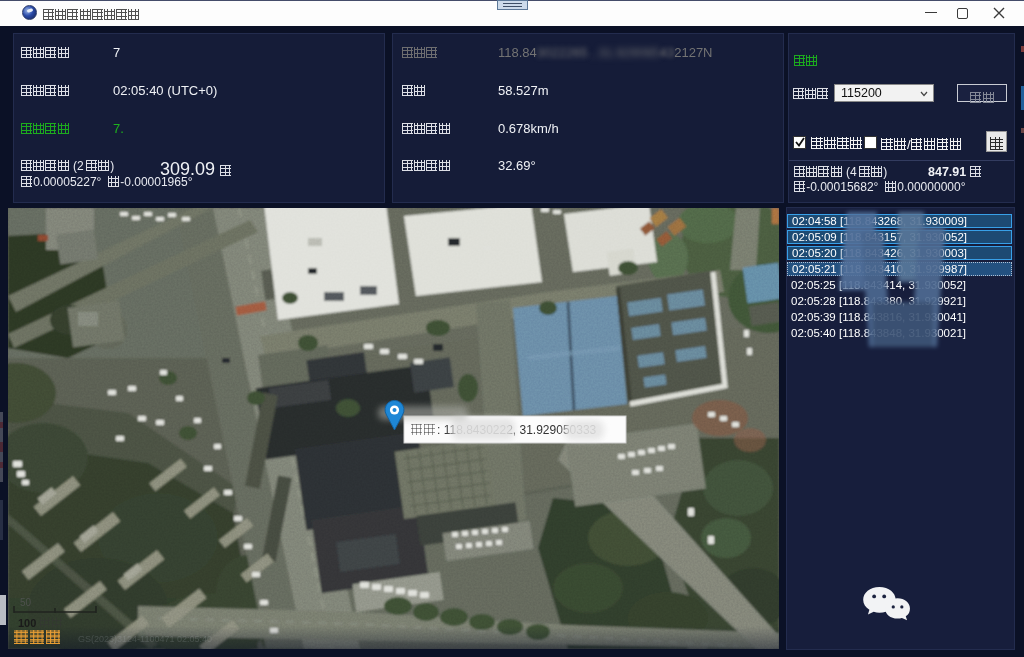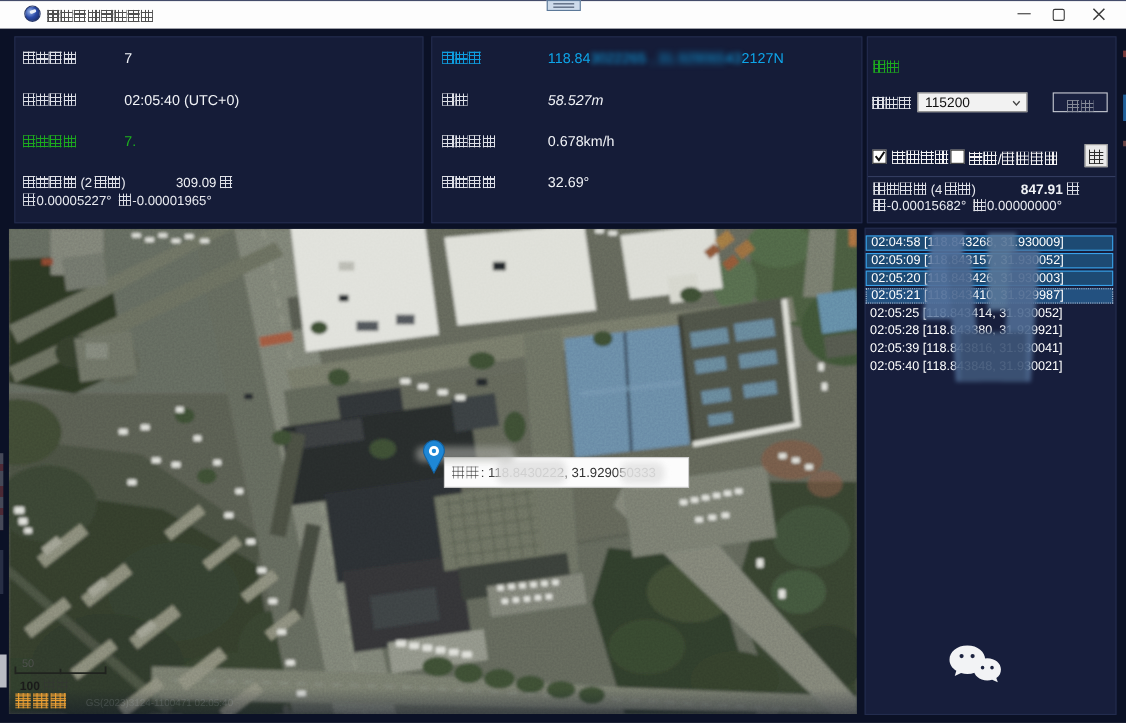--- a/index.html
+++ b/index.html
@@ -5,21 +5,21 @@
 html,body{width:1024px;height:657px;overflow:hidden;background:#0b1126;font-family:"Liberation Sans",sans-serif;}
 .abs{position:absolute;}
 #stage{position:relative;width:1024px;height:657px;}
 .zh{display:inline-block;width:11px;height:11px;vertical-align:-1px;margin-right:1.2px;opacity:.95;
 background-image:repeating-linear-gradient(0deg,currentColor 0 1px,transparent 1px 3.4px),repeating-linear-gradient(90deg,currentColor 0 1.1px,transparent 1.1px 4.6px);}
 .zh:nth-child(2n){background-image:repeating-linear-gradient(0deg,currentColor 0 1px,transparent 1px 3.9px),repeating-linear-gradient(90deg,currentColor 0 1px,transparent 1px 3.4px);}
 .panel{position:absolute;background:#151c38;border:1px solid #232c4e;}
 .lbl{position:absolute;color:#e8eaf0;font-size:12px;white-space:nowrap;}
 .val{position:absolute;color:#f0f2f6;font-size:13px;white-space:nowrap;}
 .green{color:#1db21d;}
-.blue{color:#0ea5e9;}
+.blue{color:#737373;}
 .row{position:absolute;left:787px;width:225px;height:14px;color:#fff;font-size:11.5px;line-height:14px;padding-left:4px;white-space:nowrap;}
 .rowsel{background:#1d4a73;border:1px solid #38a0e8;line-height:12px;}
 </style></head>
 <body>
 <div id="stage">
 
 <div class="abs" style="left:0;top:0;width:1024px;height:26px;background:#fdfdfd;border-top:1px solid #444c6a;"></div>
 <div class="abs" style="left:22px;top:5px;width:15px;height:15px;border-radius:50%;background:radial-gradient(circle at 35% 35%,#9db8e8 0%,#2a4aa8 45%,#13204e 100%);border:1px solid #2a3a6a;"></div>
 <div class="abs" style="left:27px;top:9px;width:6px;height:3px;background:#e8eef8;border-radius:2px;transform:rotate(-20deg);"></div>
 <div class="abs" style="left:43px;top:8px;color:#2e2e2e;font-size:12px;opacity:.88;"><i class="zh" style="width:11px;height:11px;"></i><i class="zh"></i><i class="zh"></i><i class="zh"></i><i class="zh"></i><i class="zh"></i><i class="zh"></i><i class="zh"></i></div>
@@ -42,28 +42,28 @@
 <div class="abs" style="left:0px;top:500px;width:3px;height:40px;background:#3a4258;opacity:.6;"></div>
 
 <div class="panel" style="left:13px;top:33px;width:372px;height:170px;"></div>
 <div class="lbl" style="left:21px;top:46px;"><i class="zh"></i><i class="zh"></i><i class="zh"></i><i class="zh"></i></div>
 <div class="val" style="left:113px;top:45px;">7</div>
 <div class="lbl" style="left:21px;top:84px;"><i class="zh"></i><i class="zh"></i><i class="zh"></i><i class="zh"></i></div>
 <div class="val" style="left:113px;top:83px;text-align:right;">02:05:40 (UTC+0)</div>
 <div class="lbl green" style="left:21px;top:122px;"><i class="zh"></i><i class="zh"></i><i class="zh"></i><i class="zh"></i></div>
 <div class="val green" style="left:113px;top:121px;">7.</div>
 <div class="lbl" style="left:21px;top:159px;"><i class="zh"></i><i class="zh"></i><i class="zh"></i><i class="zh"></i>&nbsp;(2<i class="zh" style="margin-left:2px;"></i><i class="zh"></i>)</div>
-<div class="val" style="left:160px;top:159px;font-size:12px;">309.09 <i class="zh" style="color:#e8eaf0;"></i></div>
+<div class="val" style="left:160px;top:159px;font-size:18px;">309.09 <i class="zh" style="color:#e8eaf0;"></i></div>
 <div class="lbl" style="left:21px;top:175px;"><i class="zh"></i>0.00005227°&nbsp;&nbsp;<i class="zh"></i>-0.00001965°</div>
 
 <div class="panel" style="left:392px;top:33px;width:392px;height:170px;"></div>
 <div class="lbl blue" style="left:402px;top:46px;"><i class="zh"></i><i class="zh"></i><i class="zh"></i></div>
 <div class="val blue" style="left:498px;top:45px;">118.84<span style="filter:blur(2.5px);">3022265</span><span style="filter:blur(3px);">&nbsp;,&nbsp;31.929065</span><span style="filter:blur(2.2px);">43</span>2127N</div>
 <div class="lbl" style="left:402px;top:84px;"><i class="zh"></i><i class="zh"></i></div>
-<div class="val" style="left:498px;top:83px;font-style:italic;">58.527m</div>
+<div class="val" style="left:498px;top:83px;">58.527m</div>
 <div class="lbl" style="left:402px;top:122px;"><i class="zh"></i><i class="zh"></i><i class="zh"></i><i class="zh"></i></div>
 <div class="val" style="left:498px;top:121px;">0.678km/h</div>
 <div class="lbl" style="left:402px;top:159px;"><i class="zh"></i><i class="zh"></i><i class="zh"></i><i class="zh"></i></div>
 <div class="val" style="left:498px;top:158px;">32.69°</div>
 
 <div class="panel" style="left:788px;top:33px;width:227px;height:170px;"></div>
 <div class="lbl green" style="left:794px;top:54px;"><i class="zh"></i><i class="zh"></i></div>
 <div class="lbl" style="left:793px;top:87px;"><i class="zh"></i><i class="zh"></i><i class="zh"></i></div>
 <div class="abs" style="left:834px;top:84px;width:100px;height:18px;background:#f2f2f2;border:1px solid #888;color:#111;font-size:12.5px;line-height:17px;padding-left:6px;">115200<svg style="position:absolute;right:5px;top:6px;" width="8" height="6" viewBox="0 0 8 6">
         <path d="M1 1 L4 4.5 L7 1" stroke="#444" stroke-width="1.2" fill="none"></path>

